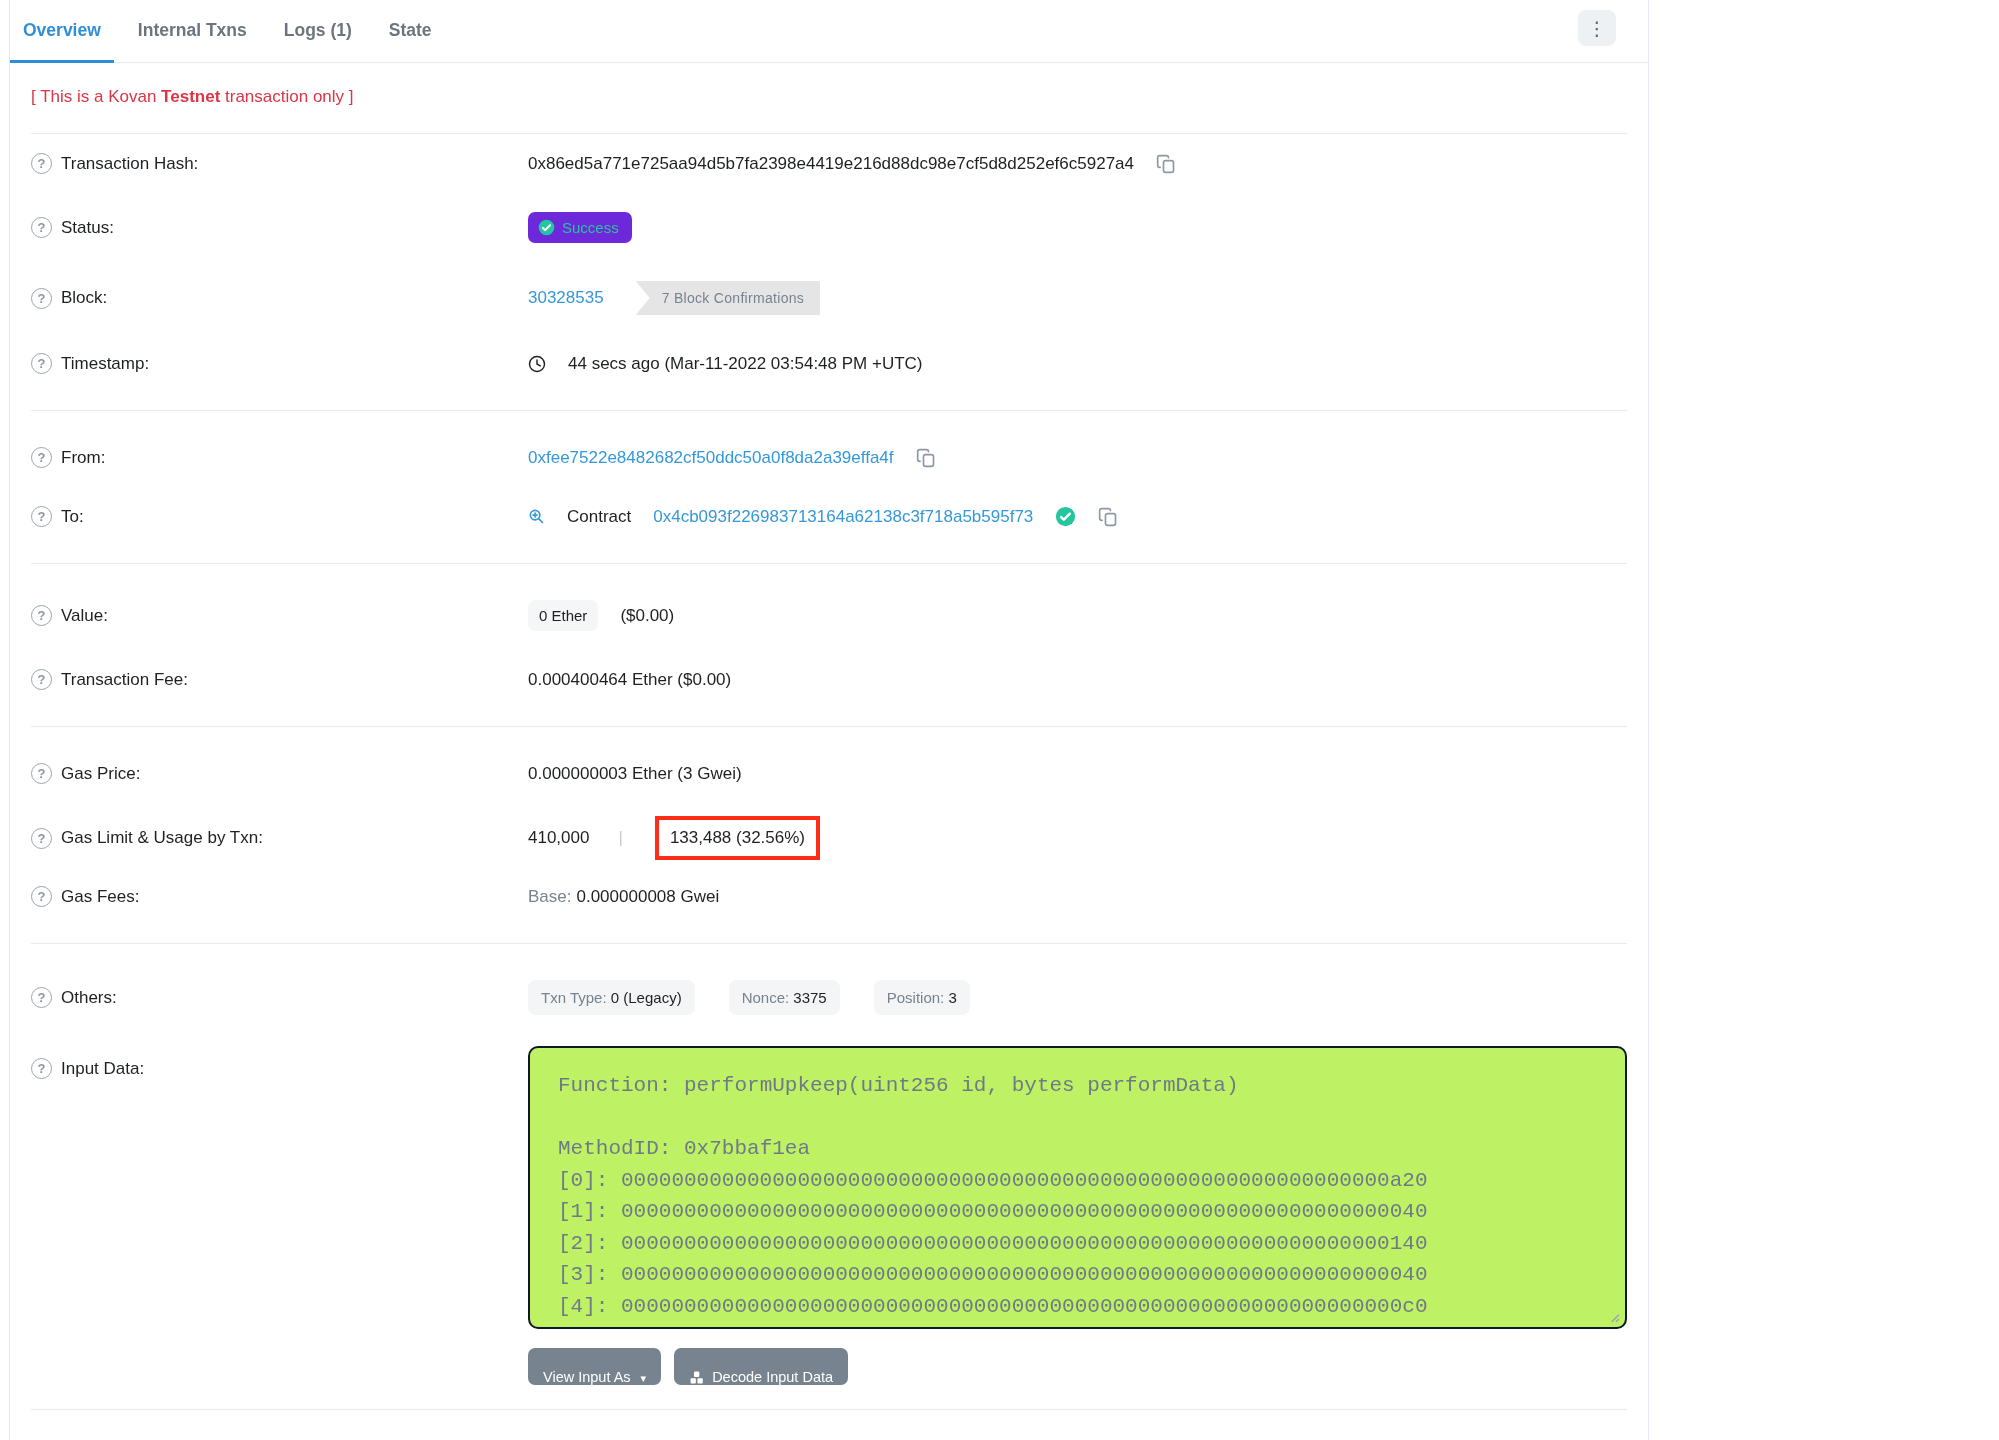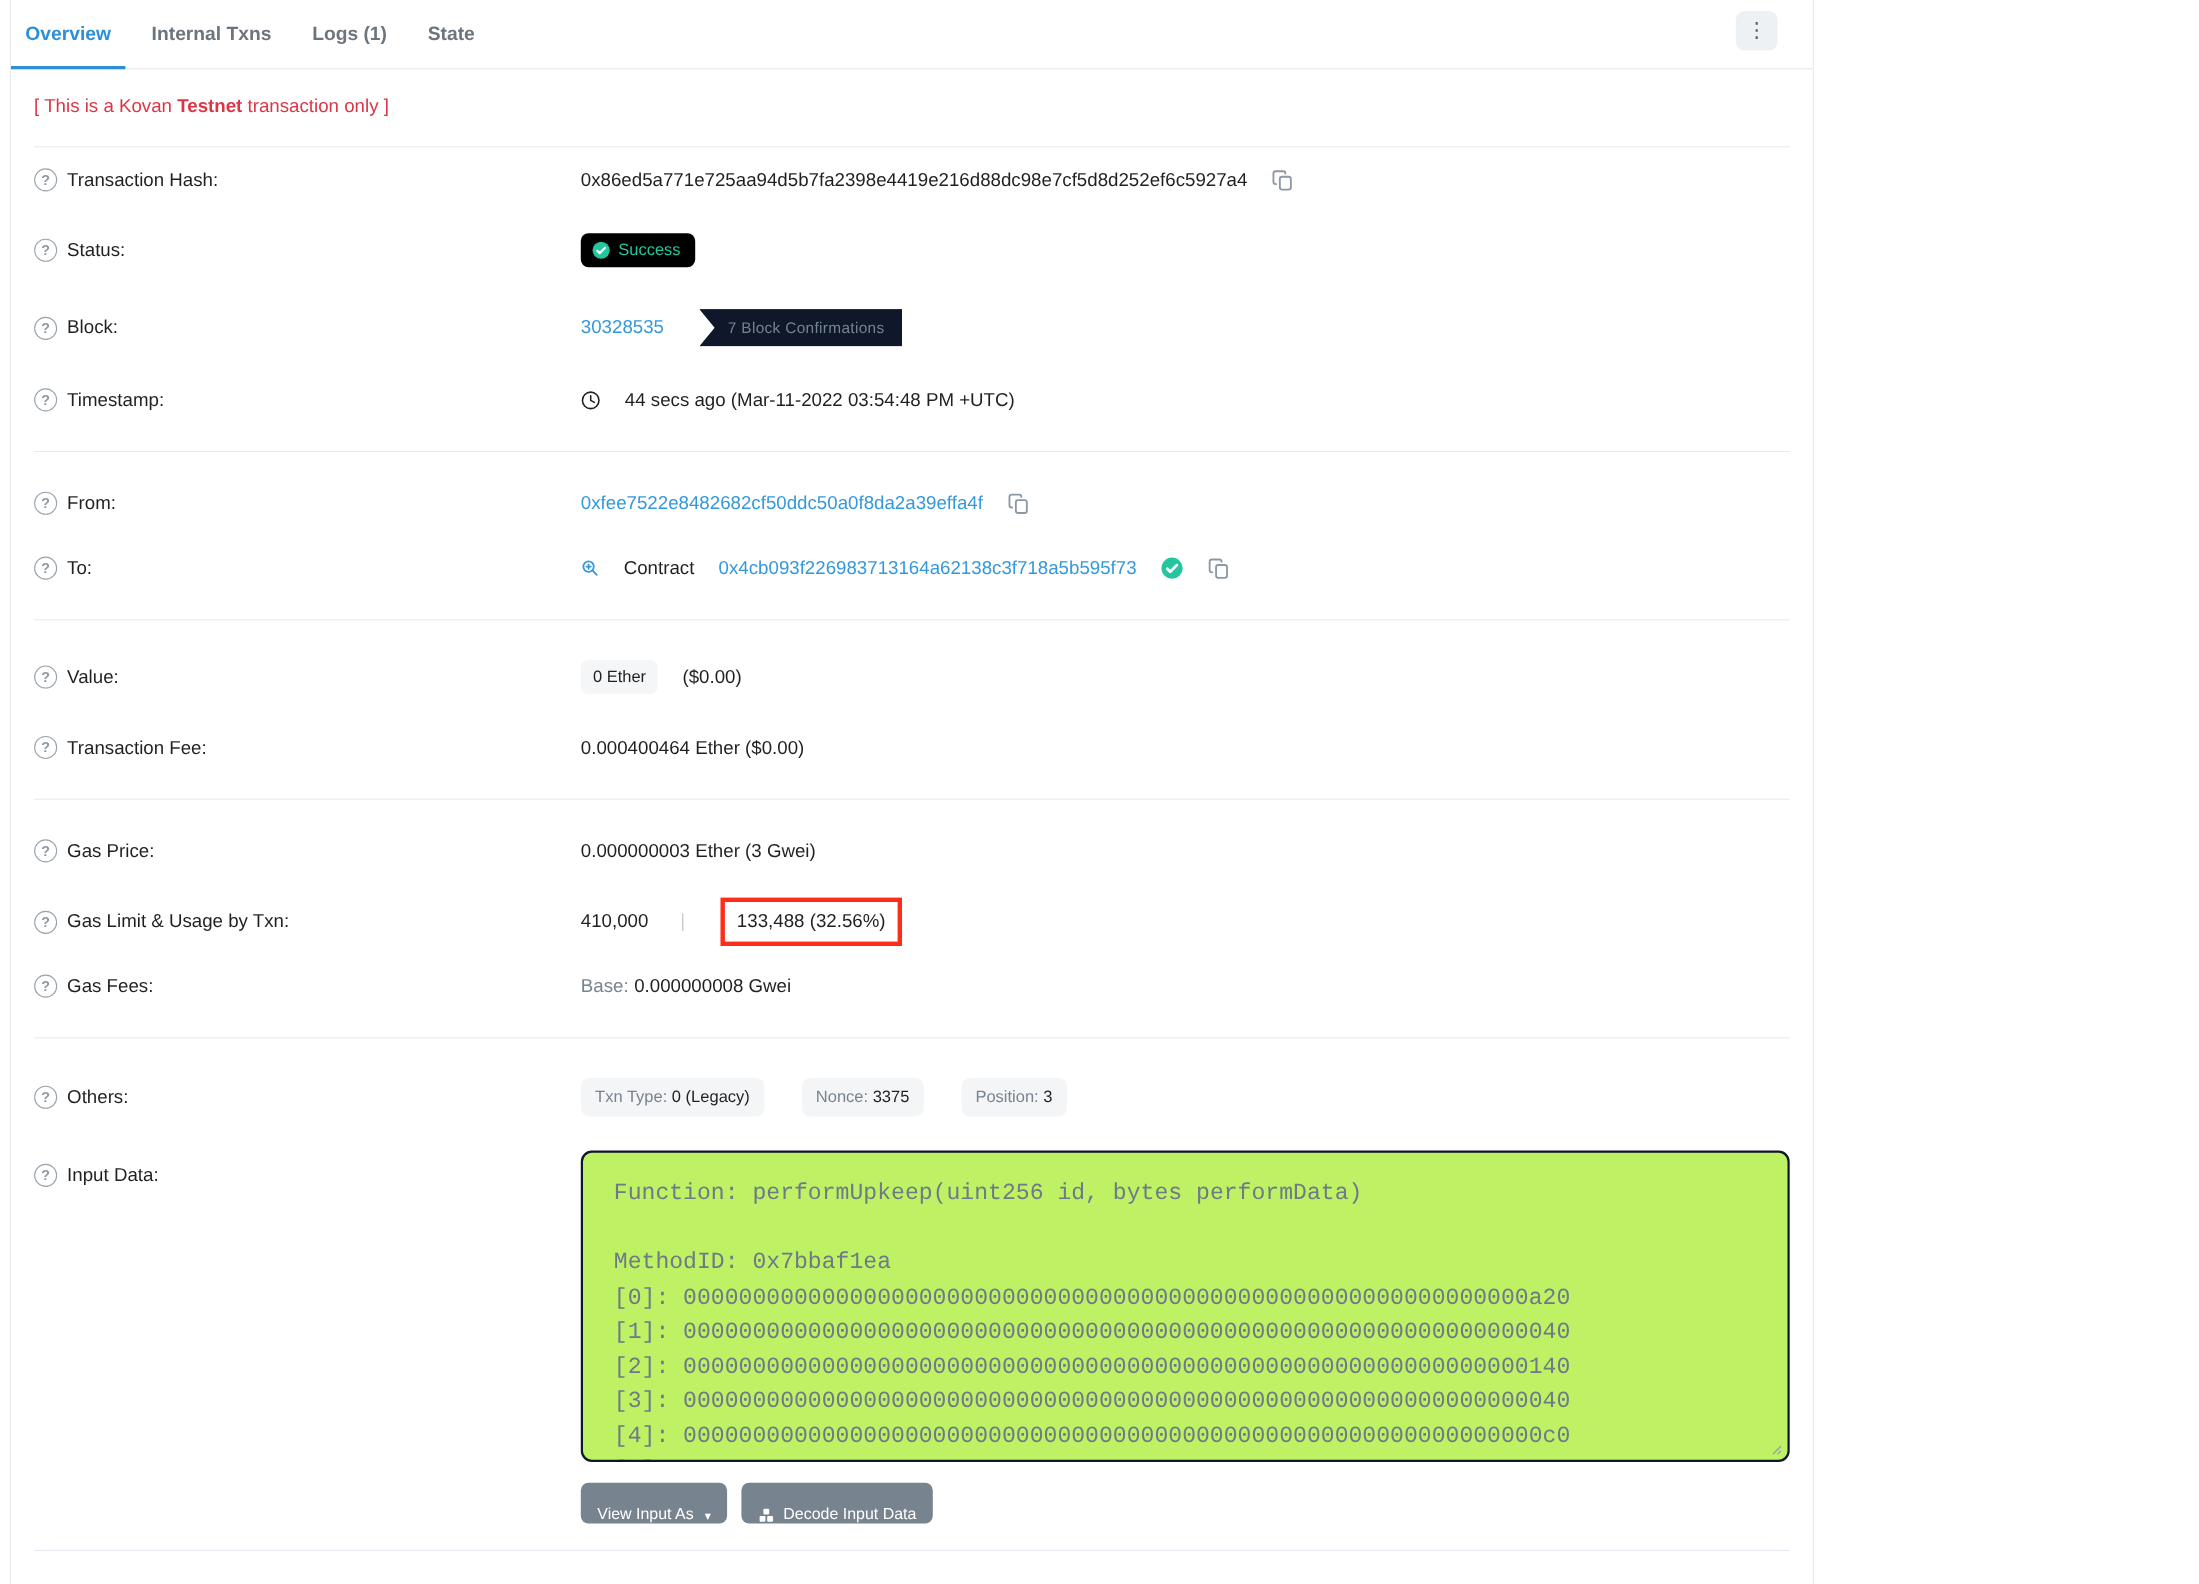--- a/index.html
+++ b/index.html
@@ -42,25 +42,25 @@
   .val { flex:1; display:flex; align-items:center; gap:22px; flex-wrap:nowrap; min-width:0; }
   .qicon {
     width:21px; height:21px; border:1.4px solid #99a4af; border-radius:50%;
     color:#8c98a4; font-size:13px; font-weight:600; display:inline-flex;
     align-items:center; justify-content:center; flex:none; cursor:pointer;
   }
   .link { color:#3498db; text-decoration:none; cursor:pointer; }
   .copybtn { background:none; border:none; padding:0; cursor:pointer; display:inline-flex; align-items:center; }
   
   .badge-success {
-    display:inline-flex; align-items:center; gap:7px; background:#000000;
+    display:inline-flex; align-items:center; gap:7px; background:#6d28d9;
     color:#23c69e; font-size:15px; font-weight:500; padding:7px 13px 7px 10px; border-radius:7px;
   }
   .chip-confirm {
-    background:#0f172a; color:#77838f; font-size:14px; letter-spacing:0.3px;
+    background:#e5e5e5; color:#77838f; font-size:14px; letter-spacing:0.3px;
     padding:9px 16px 9px 26px; margin-left:10px;
     clip-path:polygon(0 0,100% 0,100% 100%,0 100%,14px 50%);
   }
   .chip-gray {
     background:#f5f6f7; border-radius:7px; padding:7px 11px; font-size:15px; color:#1e2022;
   }
   .chip-pair { background:#f4f5f6; border-radius:8px; padding:9px 13px; font-size:15px; margin-right:12px; }
   .chip-pair .k { color:#77838f; }
   .chip-pair .v { color:#1e2022; font-weight:500; }
   .muted { color:#77838f; }

